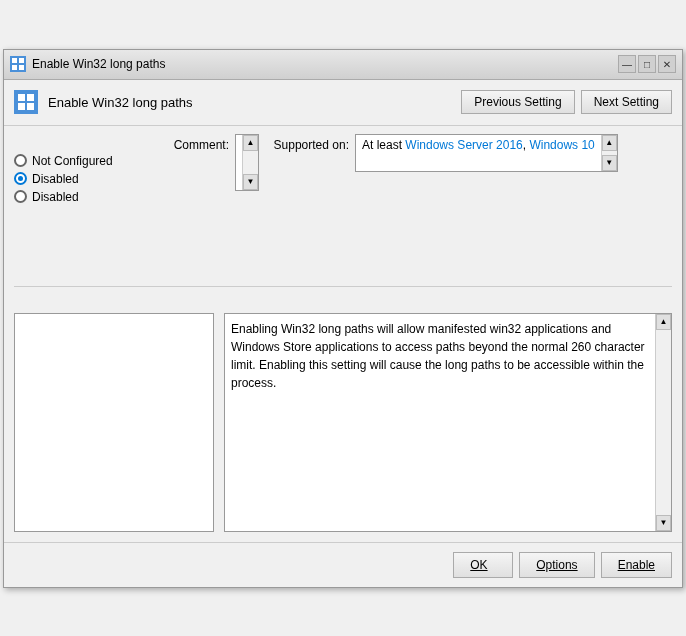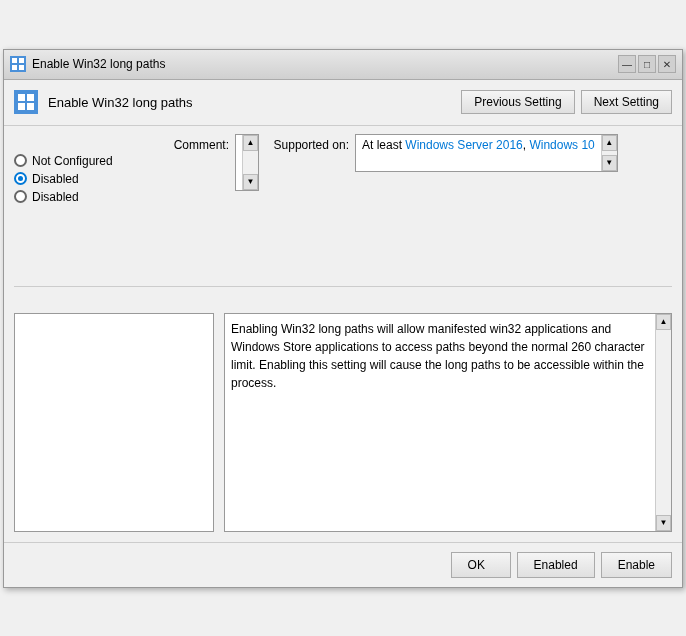--- a/index.html
+++ b/index.html
@@ -105,20 +105,21 @@
       border: 1px solid #aaa;
       cursor: pointer;
       font-size: 12px;
       color: #000;
       min-width: 80px;
       text-align: left;
     }
     .btn-ok {
       min-width: 60px;
       padding: 5px 16px;
+      text-decoration: underline;
     }
 
     .content-area {
       display: flex;
       flex-direction: column;
       flex: 1;
       overflow: hidden;
     }
 
     .top-section {
@@ -423,16 +424,16 @@
           <div class="scrollbar-arrow">▲</div>
           <div class="scrollbar-track"></div>
           <div class="scrollbar-arrow">▼</div>
         </div>
       </div>
     </div>
   </div>
 
   <div class="bottom-bar">
     <button class="btn btn-ok">OK</button>
-    <button class="btn btn-ok">Enabled</button>
+    <button class="btn btn-ok">Options</button>
     <button class="btn btn-ok">Enable</button>
   </div>
 </div>
 
 </body></html>

